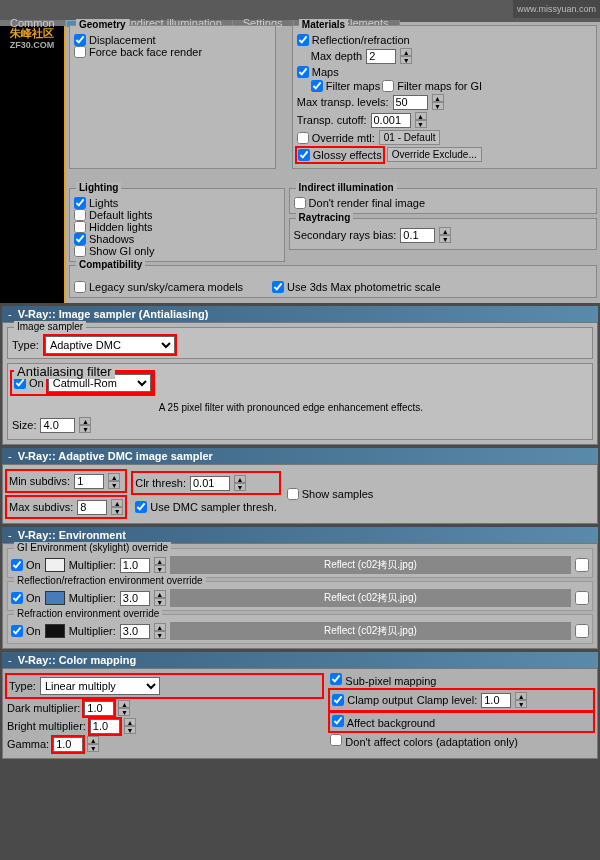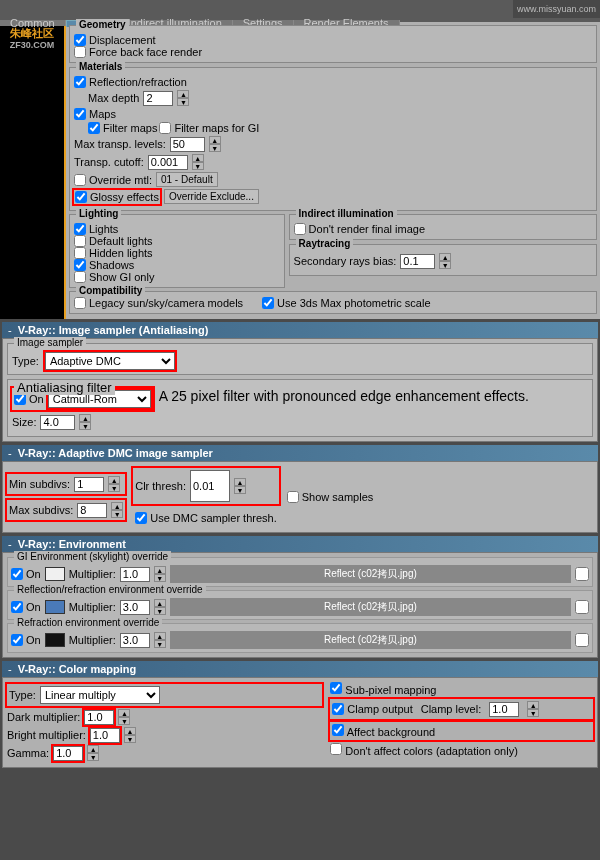--- a/index.html
+++ b/index.html
@@ -120,21 +120,21 @@
 </div>
 
 <div style="display:flex; background:#4a4a4a;">
   <div style="background:#000000; color:#e8a020; font-size:11px; font-weight:bold; padding:4px 6px; width:66px; min-width:66px; text-align:center; line-height:1.3; border-right:2px solid #e8a020;">
     <div>朱峰社区</div>
     <div style="font-size:9px; color:#aaa;">ZF30.COM</div>
   </div>
 
   <div style="flex:1; background:#b0b0b0; padding:3px;">
 
-    <div style="display:flex; gap:4px; margin-bottom:3px;flex-direction:column;">
+    <div style="display:flex; gap:16px; margin-bottom:19px;">
 
       <div style="flex:1; border:1px solid #888; padding:4px; position:relative; background:#b8b8b8;">
         <span style="position:absolute; top:-7px; left:6px; background:#b8b8b8; padding:0 3px; font-size:10px; font-weight:bold;">Geometry</span>
         <div style="margin-top:4px;">
           <label class="checkbox-label">
             <input type="checkbox" checked="" style=""> 
               <span>Displacement</span>
           </label>
           <label class="checkbox-label">
             <input type="checkbox" style=""> 
@@ -259,21 +259,21 @@
                 <span>▲</span>
                 <span>▼</span>
               </div>
           </div>
         </div>
       </div>
     </div>
 
     <div style="border:1px solid #888; padding:4px; position:relative; background:#b8b8b8; margin-bottom:2px;">
       <span style="position:absolute; top:-7px; left:6px; background:#b8b8b8; padding:0 3px; font-size:10px; font-weight:bold;">Compatibility</span>
-      <div style="margin-top:1px; display:flex; gap:19px;">
+      <div style="margin-top:11px; display:flex; gap:29px;">
         <label class="checkbox-label">
             <input type="checkbox" style=""> 
             <span>Legacy sun/sky/camera models</span>
           </label>
         <label class="checkbox-label">
             <input type="checkbox" checked="" style=""> 
             <span>Use 3ds Max photometric scale</span>
           </label>
       </div>
     </div>
@@ -307,21 +307,21 @@
             <label class="checkbox-label">
               <input type="checkbox" checked="" style=""> 
                 <span class="label">On</span>
             </label>
             <div style="outline:2px solid red;">
               <select style="width:103px; height:18px; font-size:11px; background:#fff; border:1px solid #666;">
                 <option>Catmull-Rom</option>
               </select>
             </div>
           </div>
-          <span style="font-size:14px; color:#000; flex:1;">A 25 pixel filter with pronounced edge enhancement effects.</span>
+          <span style="font-size:10px; color:#000; flex:1;margin-top:30px;">A 25 pixel filter with pronounced edge enhancement effects.</span>
         </div>
         <div class="row" style="margin-top:4px;">
           <span class="label">Size:</span>
           <input type="text" value="4.0" style="width: 35px; height: 15px; border: 1px solid rgb(102, 102, 102); background: rgb(255, 255, 255); font-size: 11px;">
           <div class="spin-box">
               <span>▲</span>
               <span>▼</span>
             </div>
         </div>
       </div>
@@ -350,21 +350,21 @@
           <input type="text" value="8" style="width: 30px; height: 15px; border: 1px solid rgb(102, 102, 102); background: rgb(255, 255, 255); font-size: 11px;">
           <div class="spin-box">
               <span>▲</span>
               <span>▼</span>
             </div>
         </div>
       </div>
       <div style="display:flex; flex-direction:column; gap:2px;">
         <div class="row" style="outline:2px solid red; padding:2px; margin-bottom:2px;">
           <span class="label">Clr thresh:</span>
-          <input type="text" value="0.01" style="width: 40px; height: 32px; border: 1px solid rgb(102, 102, 102); background: rgb(255, 255, 255); font-size: 11px;">
+          <input type="text" value="0.01" style="width: 40px; height: 15px; border: 1px solid rgb(102, 102, 102); background: rgb(255, 255, 255); font-size: 11px;">
           <div class="spin-box">
               <span>▲</span>
               <span>▼</span>
             </div>
         </div>
         <div class="row" style="padding:2px;">
           <label class="checkbox-label">
             <input type="checkbox" checked="" style=""> 
               <span>Use DMC sampler thresh.</span>
           </label>
@@ -484,21 +484,21 @@
               <span>▲</span>
               <span>▼</span>
             </div>
         </div>
       </div>
 
       <div style="flex:1;">
         <label class="checkbox-label" style="margin-bottom:3px; display:block;">
           <input type="checkbox" checked="" style=""> <span>Sub-pixel mapping</span>
         </label>
-        <div class="row" style="margin-bottom:3px; outline:2px solid red; padding:2px;gap:8px;">
+        <div class="row" style="margin-bottom:3px; outline:2px solid red; padding:2px;">
           <label class="checkbox-label">
             <input type="checkbox" checked="" style=""> 
               <span>Clamp output</span>
           </label>
           <span class="label">Clamp level:</span>
           <input type="text" value="1.0" style="width: 30px; height: 15px; border: 1px solid rgb(102, 102, 102); background: rgb(255, 255, 255); font-size: 11px;">
           <div class="spin-box">
               <span>▲</span>
               <span>▼</span>
             </div>

